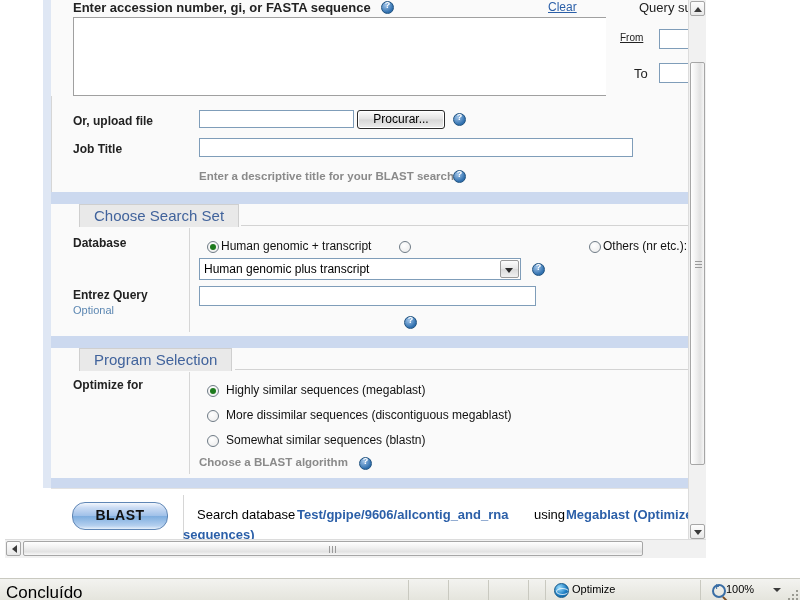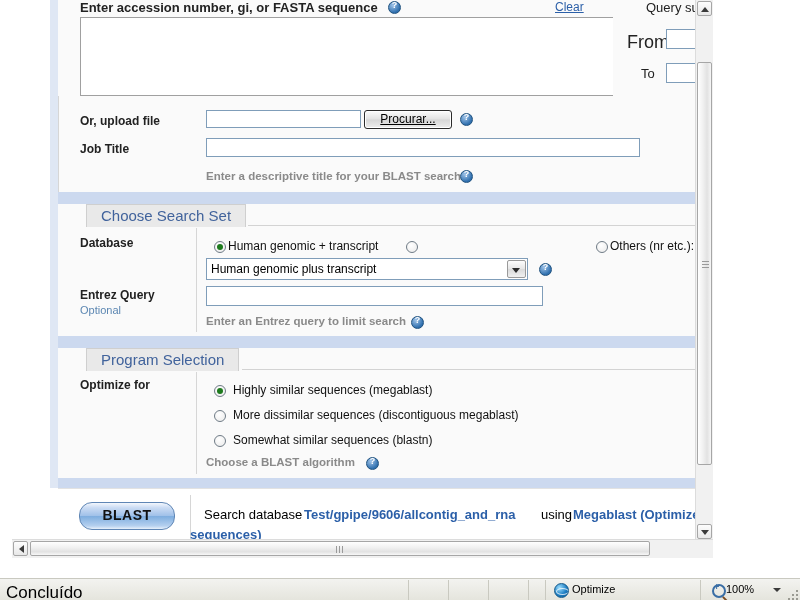--- a/index.html
+++ b/index.html
@@ -3,21 +3,21 @@
 <meta charset="utf-8">
 <style>
   html,body{margin:0;padding:0;}
   body{
     width:800px;height:600px;overflow:hidden;
     font-family:"Liberation Sans",sans-serif;
     font-size:12px;color:#000;background:#ffffff;
   }
   
   .viewport{position:absolute;left:0;top:0;width:800px;height:578px;overflow:hidden;background:#fff;}
-  .page{position:absolute;left:12px;top:0;width:701px;height:558px;overflow:hidden;background:#fff;}
+  .page{position:absolute;left:5px;top:0;width:701px;height:558px;overflow:hidden;background:#fff;}
   .bluecol{position:absolute;left:38px;top:0;width:8px;height:488px;background:#dfe7f4;}
 
   
   .band{position:absolute;left:46px;width:737px;background:#ccd9ef;}
 
   
   .panel{position:absolute;left:46px;width:737px;background:#fafafa;}
 
   
   .legend{
@@ -55,21 +55,20 @@
   }
   .clearlink{position:absolute;color:#2b5fa8;text-decoration:underline;font-size:12px;cursor:pointer;}
 
   
   .btn{
     position:absolute;box-sizing:border-box;
     background:linear-gradient(#fcfcfc,#e3e3e3 48%,#d6d6d6 52%,#ededed);
     border:1px solid #8d8d8d;border-radius:3px;
     font-size:12px;text-align:center;color:#000;cursor:pointer;
     box-shadow:inset 0 0 0 1px #ffffff;
-    text-decoration:underline;
   }
   .btn.dark{border:1px solid #2b2b2b;}
 
   
   .sel{
     position:absolute;box-sizing:border-box;background:#fff;border:1px solid #7f9db9;
     font-size:12px;padding-left:4px;line-height:20px;color:#000;overflow:hidden;white-space:nowrap;
   }
   .sel .arrowbox{
     position:absolute;right:1px;top:1px;width:17px;bottom:1px;
@@ -158,21 +157,21 @@
 
     <div class="lbl" style="left:22px;top:142px;">Job Title</div>
     <div class="tbox" style="left:148px;top:138px;width:434px;height:19px;"></div>
     <div class="hint" style="left:148px;top:170px;">Enter a descriptive title for your BLAST search</div>
     <div class="helpwrap" style="left:402px;top:170px;"><span class="help"></span></div>
   </div>
 
   <div class="panel" style="left:601px;top:0;width:182px;height:96px;background:#fafafa;">
     <div class="lbl" style="left:33px;top:0px;font-weight:normal;font-size:13px;color:#222;">Query subrange</div>
     <div class="helpwrap" style="left:139px;top:1px;"><span class="help"></span></div>
-    <div class="lbl" style="left:14px;top:32px;font-weight:normal;font-size:18px;">From</div>
+    <div class="lbl" style="left:14px;top:32px;font-weight:normal;font-size:10px;text-decoration:underline;">From</div>
     <div class="tbox" style="left:53px;top:29px;width:92px;height:20px;"></div>
     <div class="lbl" style="left:28px;top:66px;font-weight:normal;font-size:13px;text-align:center;">To</div>
     <div class="tbox" style="left:53px;top:63px;width:92px;height:20px;"></div>
   </div>
 
   <div class="band" style="top:192px;height:12px;"></div>
 
   <div class="panel" style="left:46px;top:204px;width:737px;height:132px;">
     <div class="legend">Choose Search Set</div>
     <div class="legend-rule" style="left:190px;top:21px;width:540px;"></div>
@@ -190,21 +189,20 @@
 
     <div class="sel" style="left:148px;top:54px;width:322px;height:22px;">
       <span>Human genomic plus transcript</span>
       <span class="arrowbox"></span>
     </div>
     <div class="helpwrap" style="left:481px;top:59px;"><span class="help"></span></div>
 
     <div class="lbl" style="left:22px;top:84px;">Entrez Query</div>
     <div class="sub" style="left:22px;top:100px;">Optional</div>
     <div class="tbox" style="left:148px;top:82px;width:337px;height:20px;"></div>
-    <div class="hint" style="left:148px;top:111px;">Enter an Entrez query to limit search</div>
     <div class="helpwrap" style="left:353px;top:112px;"><span class="help"></span></div>
   </div>
 
   <div class="band" style="top:336px;height:12px;"></div>
 
   <div class="panel" style="left:46px;top:348px;width:737px;height:130px;">
     <div class="legend">Program Selection</div>
     <div class="legend-rule" style="left:184px;top:21px;width:546px;"></div>
     <div class="vline" style="left:138px;top:24px;height:102px;"></div>
 

